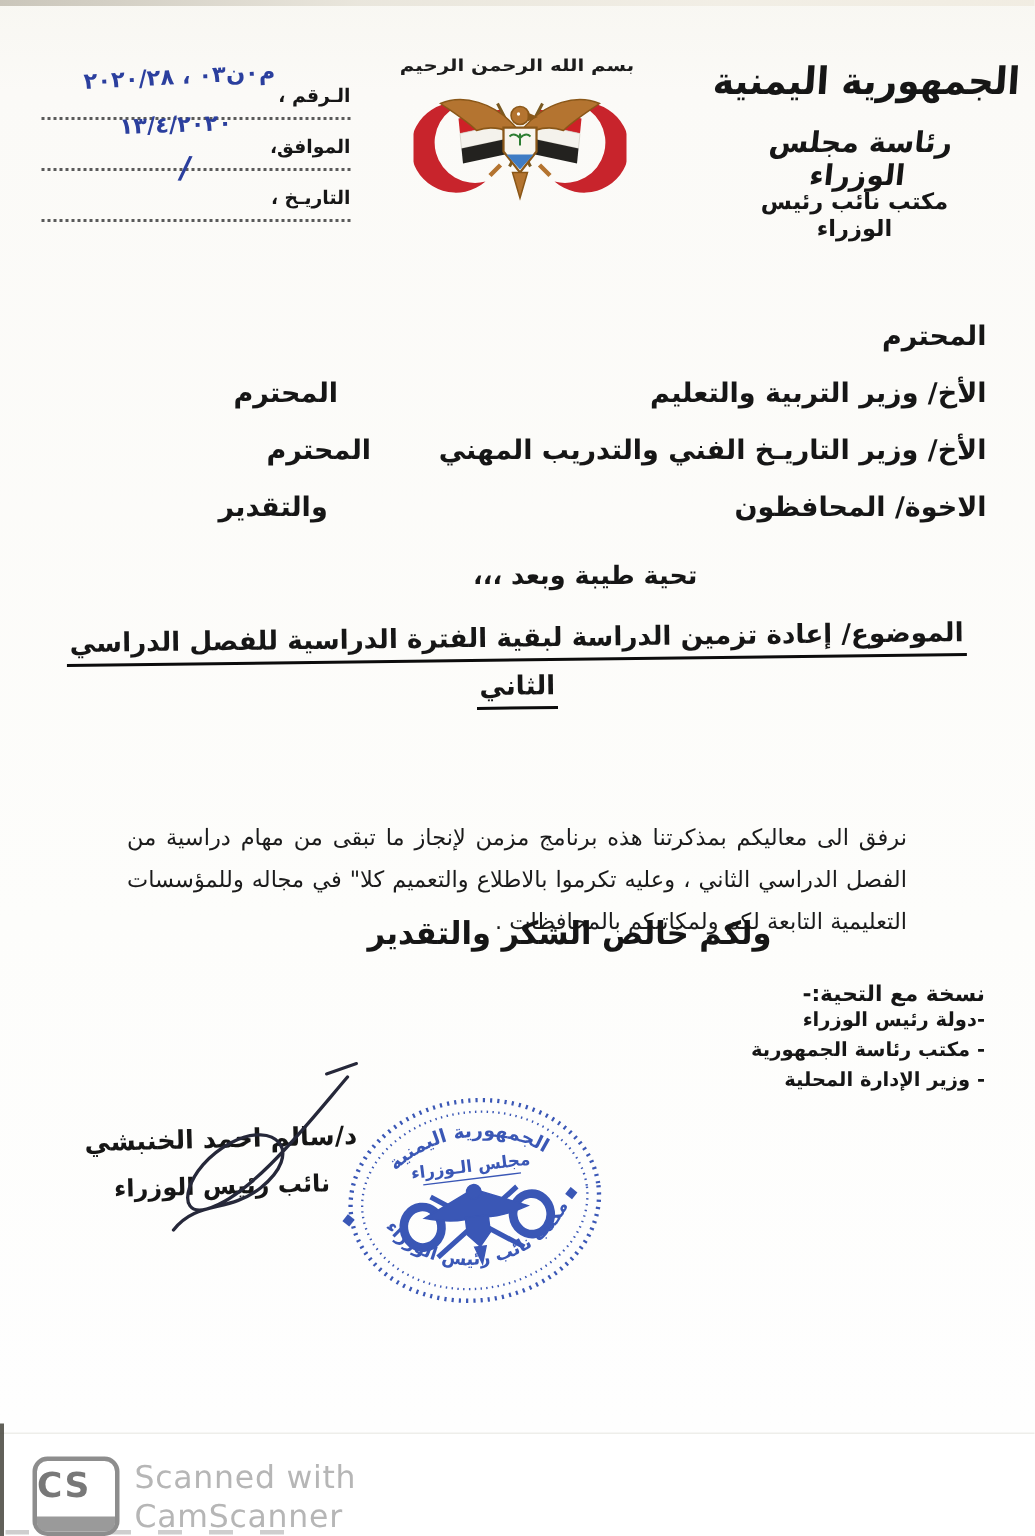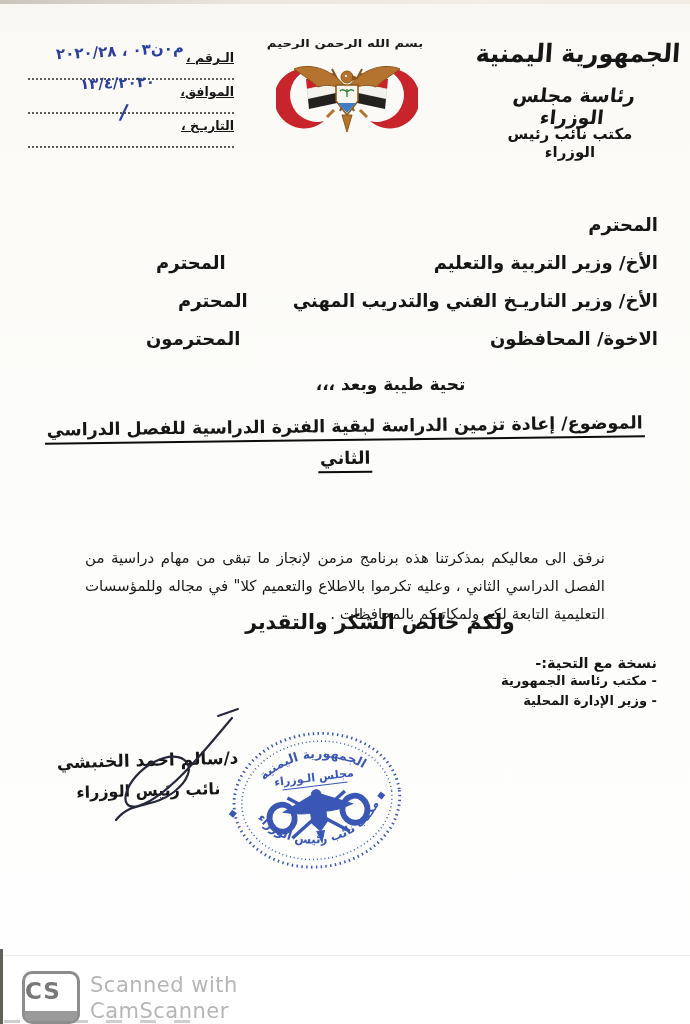--- a/index.html
+++ b/index.html
@@ -21,21 +21,21 @@
     font-size:24px;font-weight:bold;transform:scaleY(1.05) skewX(-4deg);}
   .hdr-org{position:absolute;top:84px;right:32px;width:170px;text-align:center;
     font-size:19px;font-weight:bold;transform:skewX(-6deg);}
   .hdr-office{position:absolute;top:125px;right:40px;width:160px;text-align:center;
     font-size:15px;font-weight:bold;}
   .emblem{position:absolute;top:55px;left:276px;width:142px;height:86px;}
 
   
   .fields{position:absolute;top:50px;left:28px;width:206px;}
   .field{height:26px;margin-bottom:4px;border-bottom:2px dotted #5a5a5a;
-    display:flex;justify-content:flex-start;align-items:flex-start;padding-bottom:2px;text-decoration:underline;}
+    display:flex;justify-content:flex-start;align-items:center;padding-bottom:2px;}
   .field-label{font-size:12.5px;font-weight:bold;}
   .hand{position:absolute;color:#2b3f9e;font-weight:bold;white-space:nowrap;}
   .hand-ref{top:-8px;left:28px;font-size:15px;transform:rotate(-3deg);}
   .hand-date{top:24px;left:52px;font-size:15px;transform:rotate(-2deg);}
   .hand-muwafiq{top:50px;left:92px;font-size:21px;transform:rotate(8deg);}
 
   
   .recipients{position:absolute;top:213px;right:32px;left:142px;}
   .recipient{display:flex;justify-content:space-between;align-items:flex-start;
     font-size:18px;font-weight:bold;line-height:24px;margin-bottom:14px;}
@@ -141,37 +141,38 @@
     <div class="recipient">
       <span>الأخ/ وزير التربية والتعليم</span>
       <span class="hon">المحترم</span>
     </div>
     <div class="recipient">
       <span>الأخ/ وزير التاريـخ الفني والتدريب المهني</span>
       <span class="hon">المحترم</span>
     </div>
     <div class="recipient">
       <span>الاخوة/ المحافظون</span>
-      <span class="hon">المحترمون</span>
+      <span class="hon">والتقدير</span>
     </div>
   </div>
 
   <div class="greeting">تحية طيبة وبعد ،،،</div>
 
   <div class="subject">
     <div><span class="u">الموضوع/ إعادة تزمين الدراسة لبقية الفترة الدراسية للفصل الدراسي</span></div>
     <div class="subject-line2"><span class="u">الثاني</span></div>
   </div>
 
   <div class="body-par">نرفق الى معاليكم بمذكرتنا هذه برنامج مزمن لإنجاز ما تبقى من مهام دراسية من الفصل الدراسي الثاني ، وعليه تكرموا بالاطلاع والتعميم كلا" في مجاله وللمؤسسات التعليمية التابعة لكم ولمكاتبكم بالمحافظات .</div>
 
   <div class="closing">ولكم خالص الشكر والتقدير</div>
 
   <div class="cc">
     <div class="cc-heading">نسخة مع التحية:-</div>
+    <div class="cc-item">-دولة رئيس الوزراء</div>
     <div class="cc-item">- مكتب رئاسة الجمهورية</div>
     <div class="cc-item">- وزير الإدارة المحلية</div>
   </div>
 
   <div class="signature">
     <div class="sig-name">د/سالم احمد الخنبشي</div>
     <div class="sig-title">نائب رئيس الوزراء</div>
   </div>
 
   <svg class="scrawl" viewBox="0 0 160 130" xmlns="http://www.w3.org/2000/svg">

